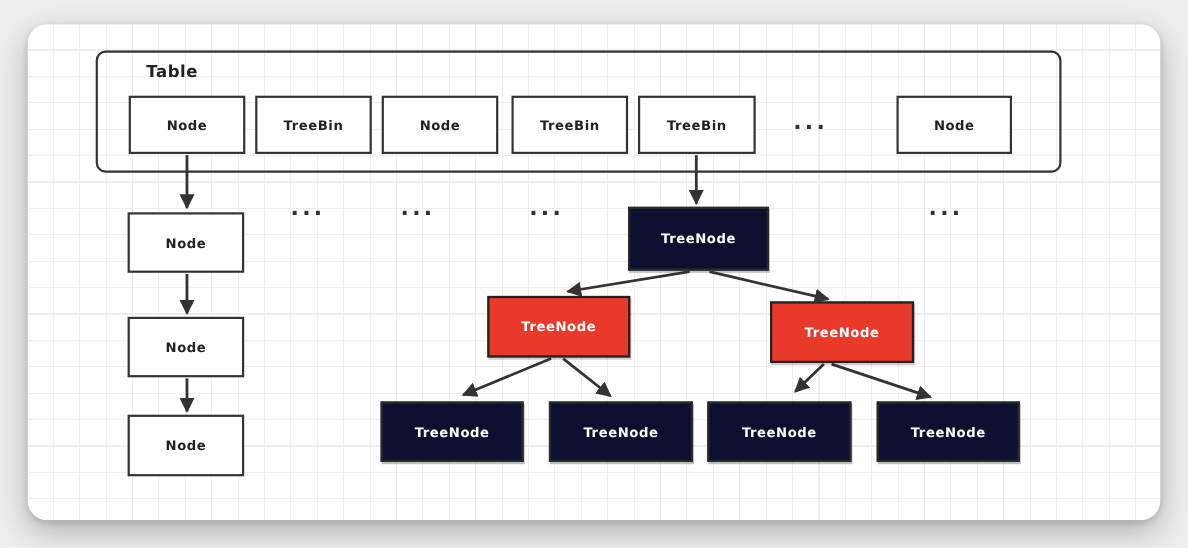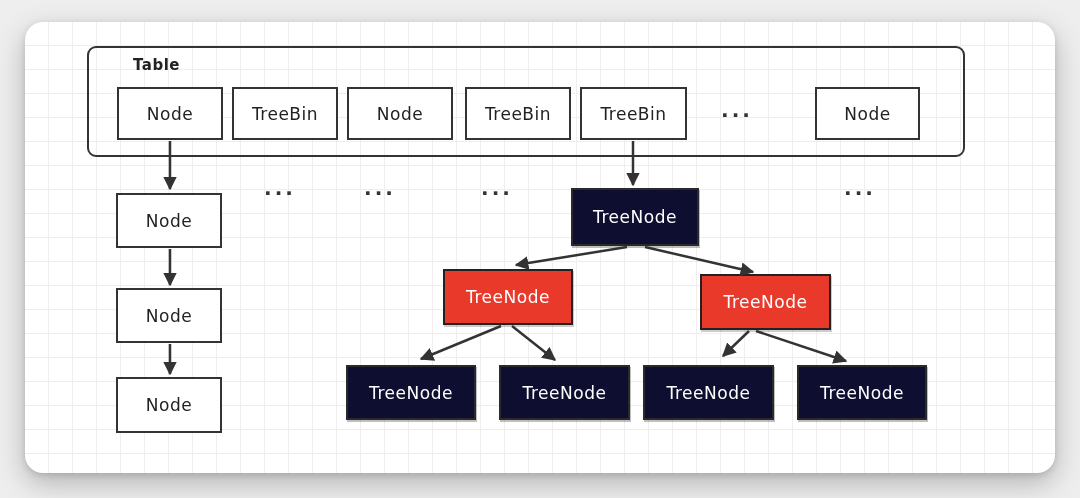--- a/index.html
+++ b/index.html
@@ -27,21 +27,21 @@
   .table-label{
     position:absolute;left:133px;top:56px;
     font-size:15px;font-weight:bold;color:#222;letter-spacing:0.5px;
   }
   .box{
     position:absolute;box-sizing:border-box;
     border:2.5px solid var(--border,#333);
     background:var(--node-fill,#fff);
     color:var(--text-dark,#222);
     display:flex;align-items:center;justify-content:center;
-    font-size:17px;font-weight:normal;letter-spacing:0.5px;
+    font-size:12px;font-weight:bold;letter-spacing:0.5px;
   }
   .box.dark{
     background:var(--treenode-dark,#0e0e30);
     border-color:#2a2a2a;
     color:var(--text-light,#fff);
     box-shadow:1px 2px 0 rgba(0,0,0,0.25);
   }
   .box.red{
     background:var(--treenode-red,#e9392b);
     border-color:#222;

